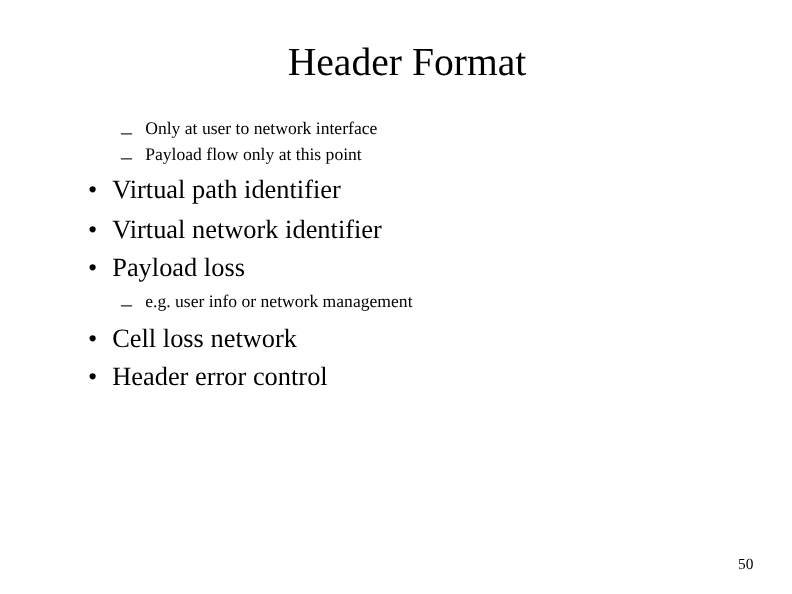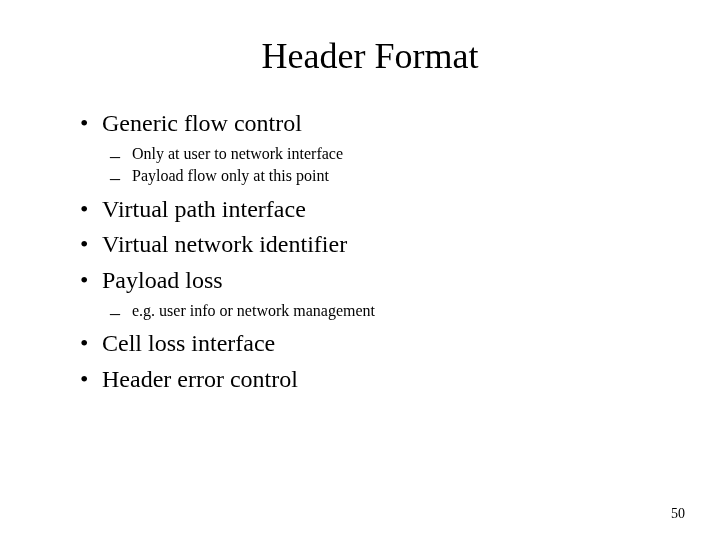--- a/index.html
+++ b/index.html
@@ -70,29 +70,28 @@
       margin-top: 15px;
     }
   </style>
 </head>
 <body>
 
 <div class="slide">
   <h1 class="title">Header Format</h1>
 
   <div class="content">
-    <div class="bullet-l1">Generic flow control</div>
     <div class="sub-group">
       <div class="bullet-l2">Only at user to network interface</div>
       <div class="bullet-l2">Payload flow only at this point</div>
     </div>
-    <div class="bullet-l1">Virtual path interface</div>
+    <div class="bullet-l1">Virtual path identifier</div>
     <div class="bullet-l1">Virtual network identifier</div>
     <div class="bullet-l1">Payload loss</div>
     <div class="sub-group">
       <div class="bullet-l2">e.g. user info or network management</div>
     </div>
-    <div class="bullet-l1">Cell loss interface</div>
+    <div class="bullet-l1">Cell loss network</div>
     <div class="bullet-l1">Header error control</div>
   </div>
 
   <div class="page-number">50</div>
 </div>
 
 </body></html>

